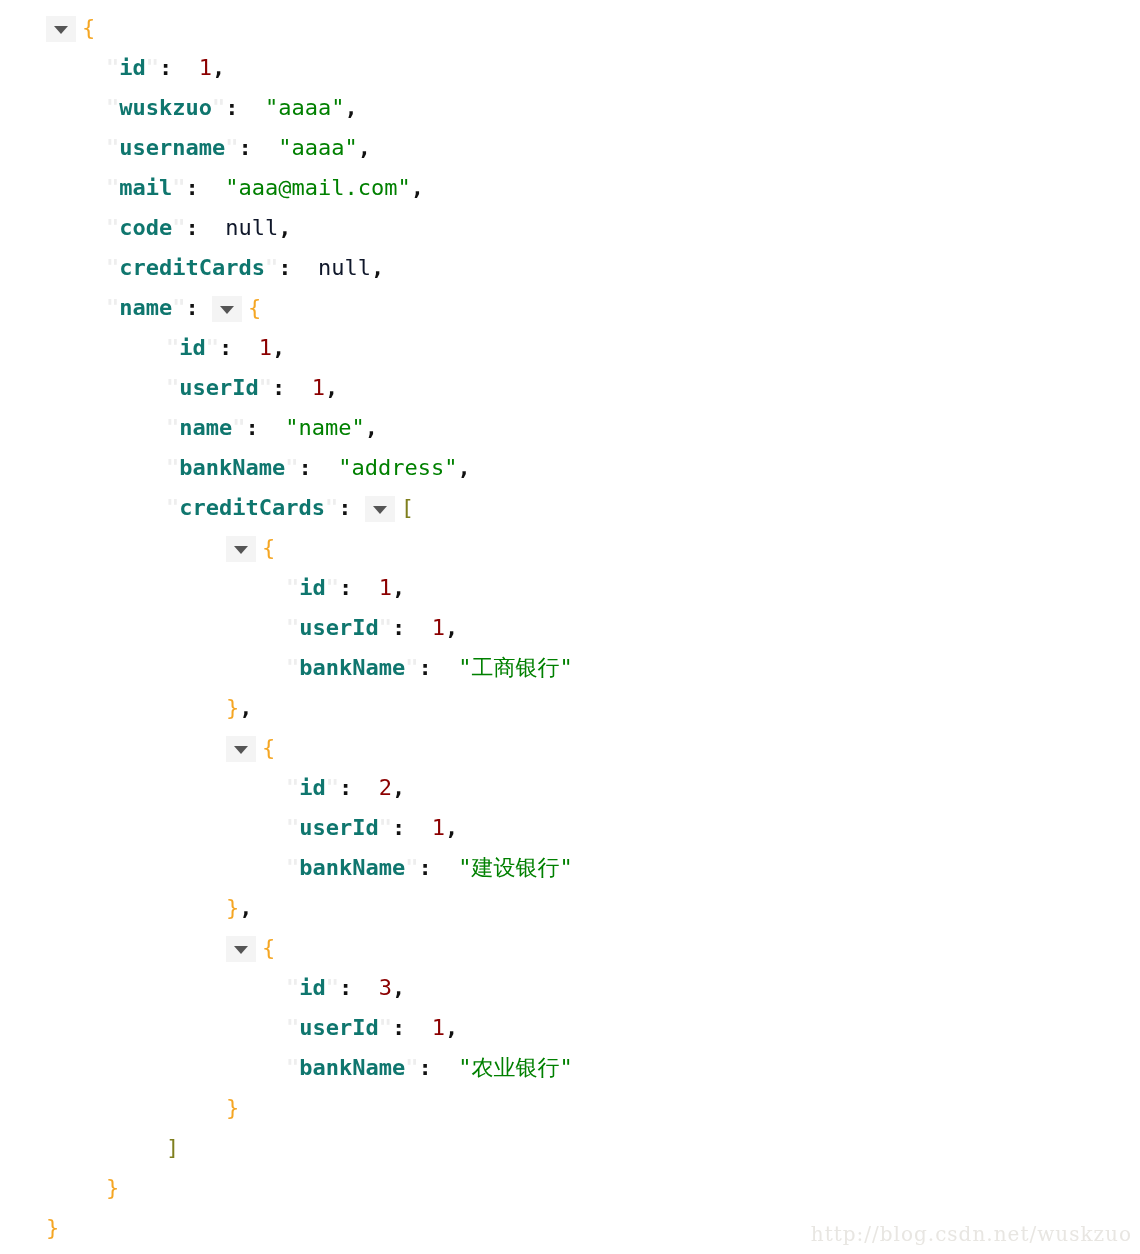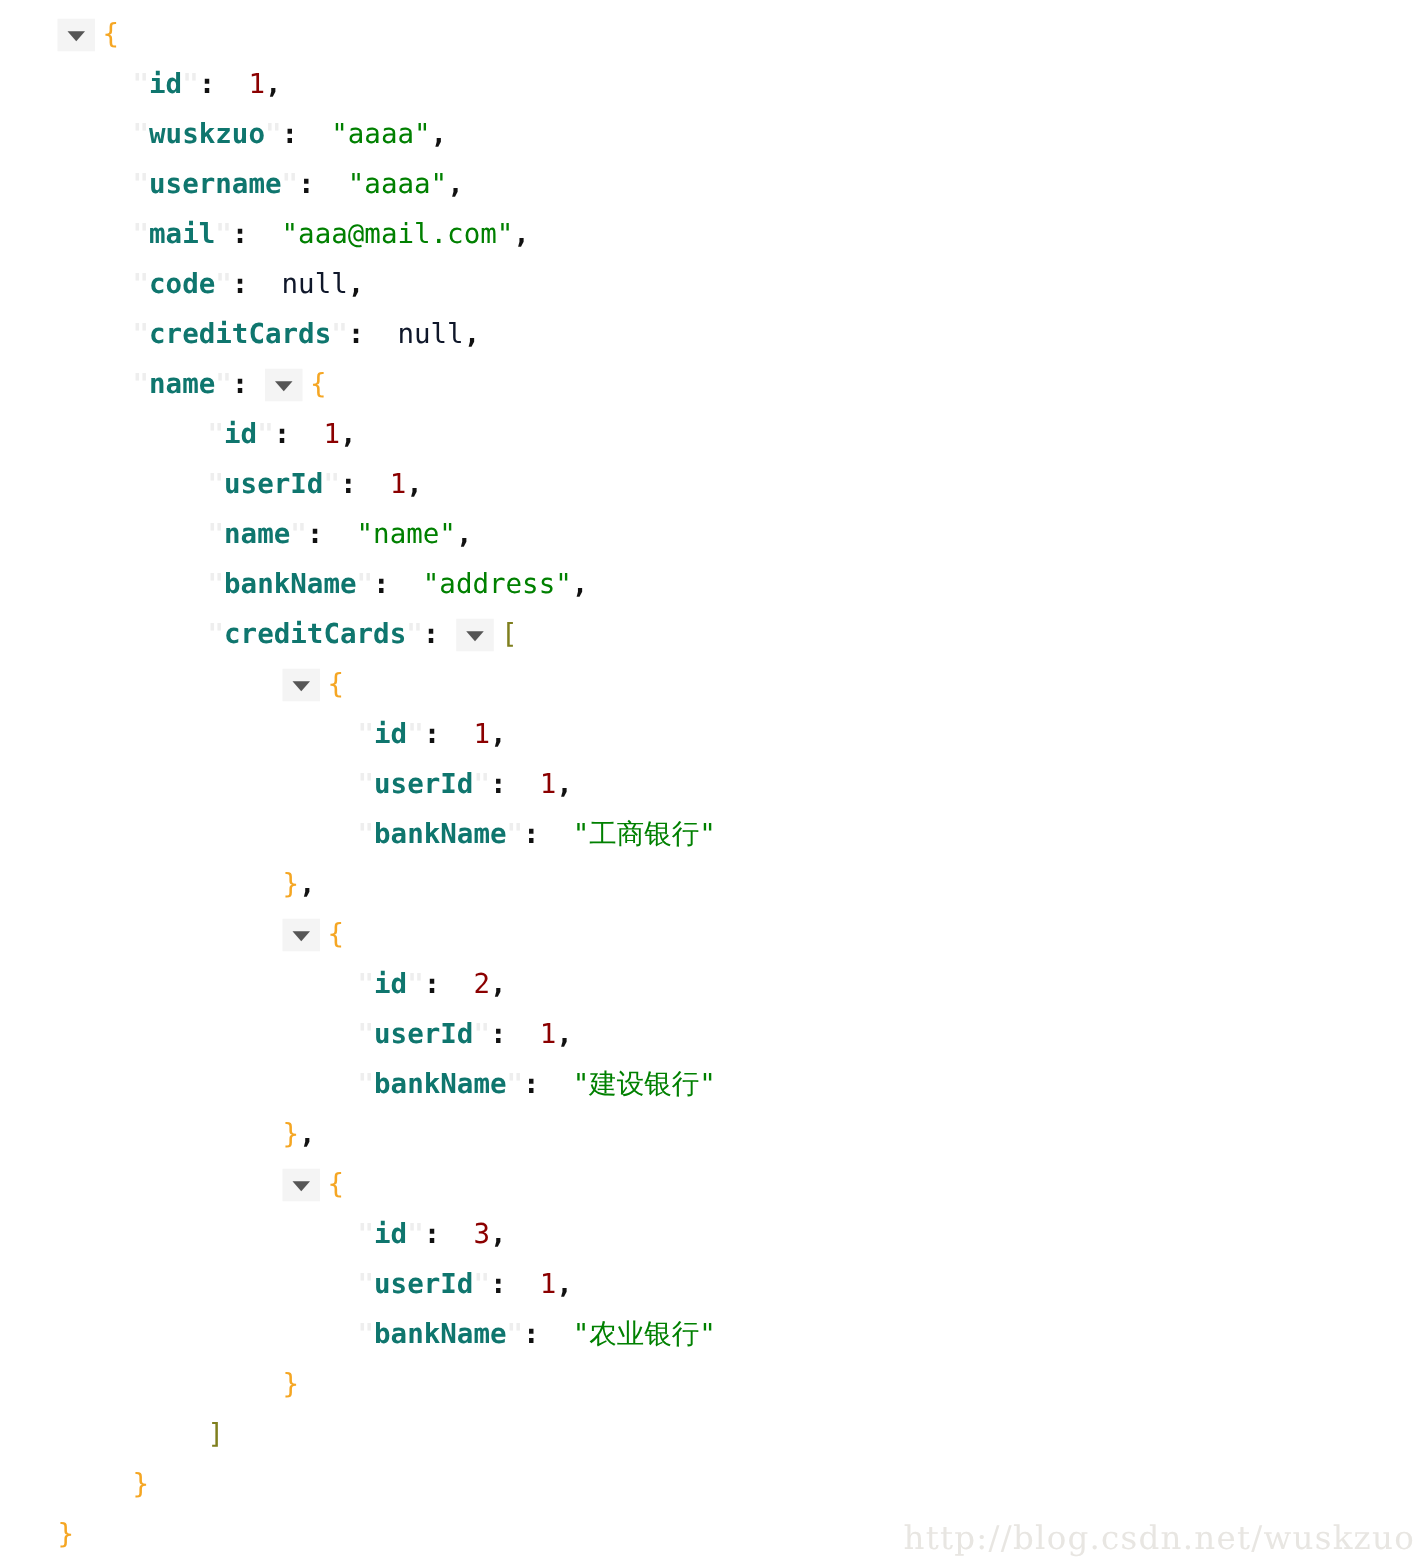--- a/index.html
+++ b/index.html
@@ -93,21 +93,21 @@
     color: #111111;
     font-weight: bold;
   }
 
   .watermark {
     position: absolute;
     right: 8px;
     bottom: 8px;
     color: #e8e6e2;
     font-family: "DejaVu Serif", "Liberation Serif", serif;
-    font-size: 26px;
+    font-size: 20px;
     letter-spacing: 1px;
     white-space: nowrap;
   }
 </style>
 </head>
 <body>
 
 <div id="json-viewer">
 
   <div class="json-line ind0"><span class="toggle"></span><span class="brace">{</span></div>

